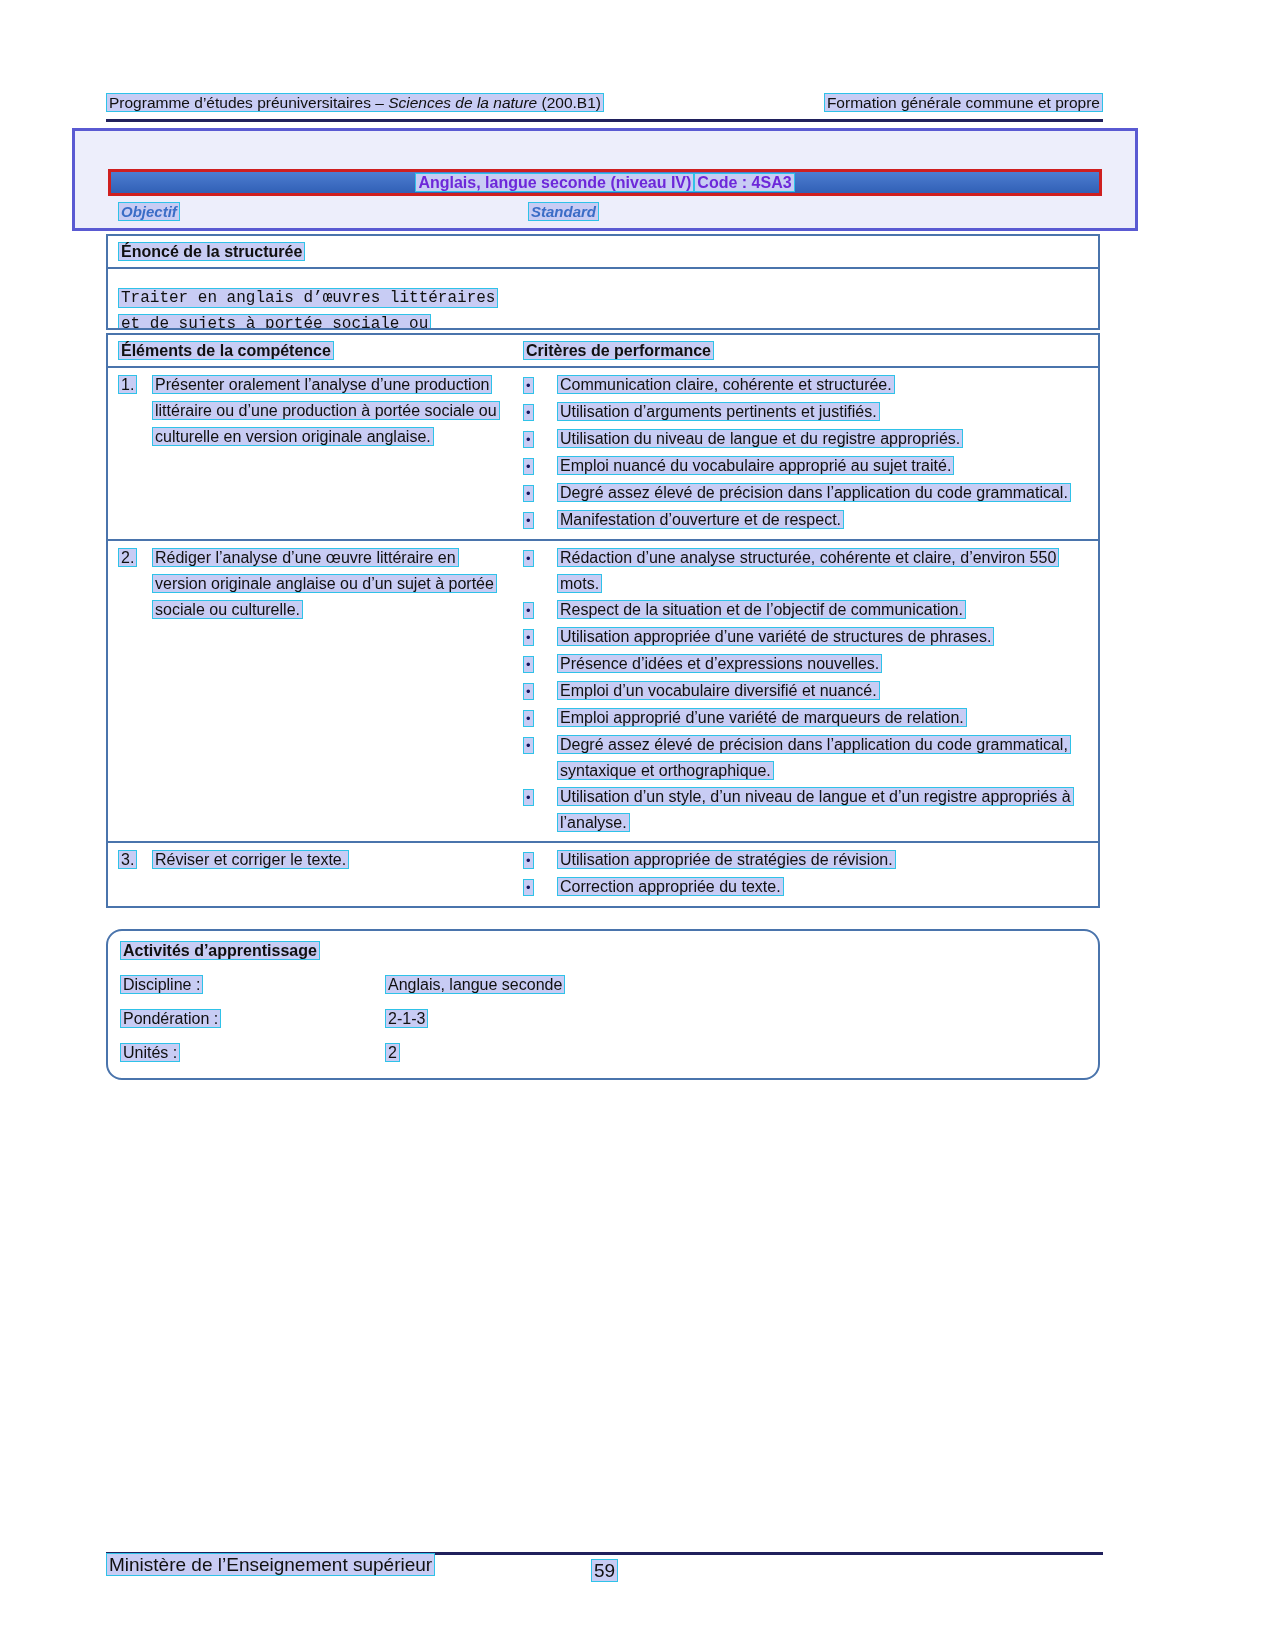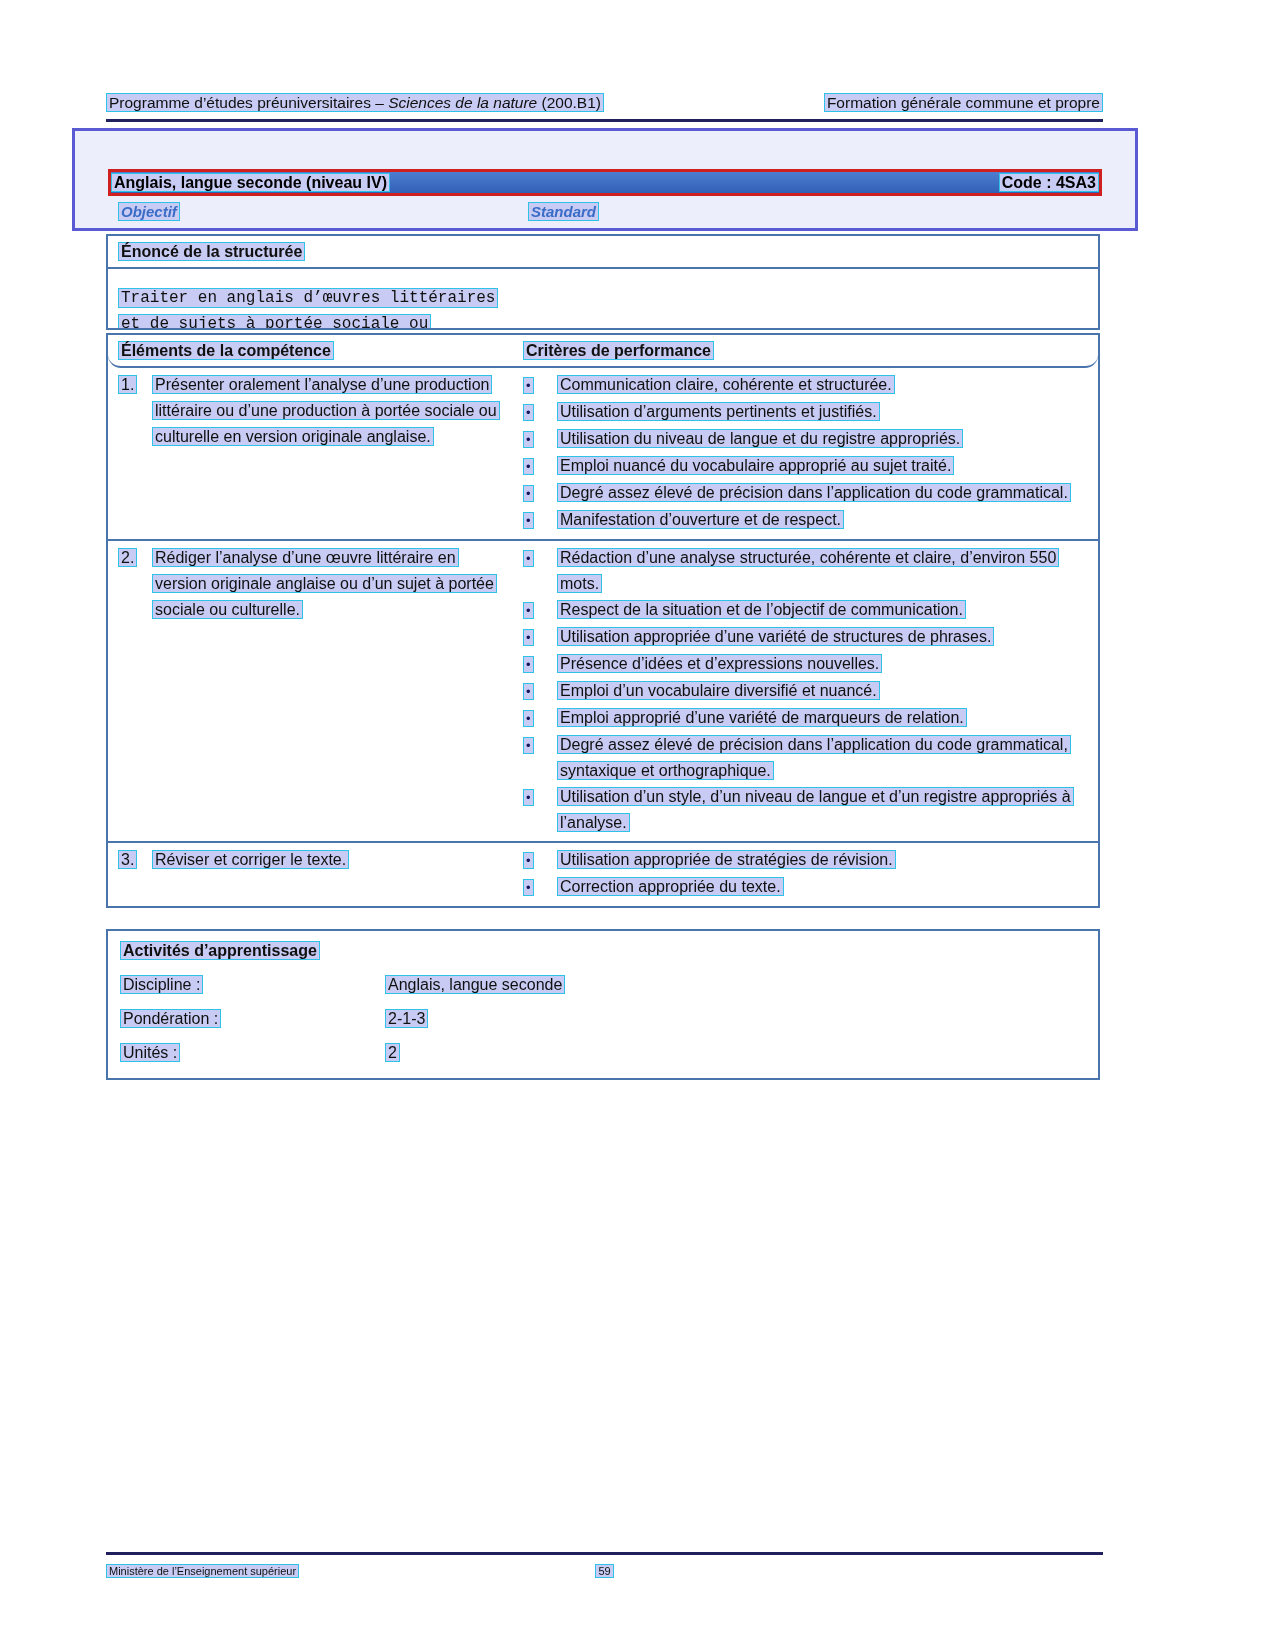--- a/index.html
+++ b/index.html
@@ -36,22 +36,22 @@
   .annot-box {
     position: absolute; left: 72px; top: 104px; width: 1066px; height: 103px;
     border: 3px solid #5a5ad2; background: rgba(196,199,243,0.30);
   }
 
   
   .title-bar {
     position: absolute; left: 108px; top: 145px; width: 994px; height: 27px;
     background: linear-gradient(#4d7dd0, #3160b6);
     border: 3px solid #cf1f1f;
-    display: flex; justify-content: space-between; align-items: center;
-    padding: 0 0; font-size: 16px; font-weight: bold; color: #000000;
+    display: flex; justify-content: center; align-items: center;
+    padding: 0 12px; font-size: 16px; font-weight: bold; color: #6d28d9;
     line-height: 18px;
   }
 
   .obj-std { position: absolute; top: 176px; left: 106px; width: 997px; height: 28px;
     font-size: 15px; font-style: italic; font-weight: bold; color: #3a6cc6; line-height: 24px; }
   .obj-label { position: absolute; left: 12px; top: 0; }
   .std-label { position: absolute; left: 422px; top: 0; }
 
   
   .tbl {
@@ -60,45 +60,45 @@
   }
 
   
   .enonce { top: 210px; height: 96px; overflow: hidden; }
   .enonce-header { padding: 3px 10px 2px; border-bottom: 2px solid #4a74ac; font-weight: bold; line-height: 26px; }
   .enonce-body { padding: 16px 10px; line-height: 26px; font-family: Liberation Mono, monospace; }
   .enonce-text { width: 392px; }
 
   
   .elements { top: 309px; }
-  .el-header { display: flex; border-bottom: 2px solid #4a74ac; font-weight: bold; line-height: 26px; padding: 3px 0 2px; border-radius: 13px; }
+  .el-header { display: flex; border-bottom: 2px solid #4a74ac; font-weight: bold; line-height: 26px; padding: 3px 0 2px; }
   .el-header .lh { width: 415px; padding-left: 10px; flex: none; }
   .el-header .rh { flex: 1; }
   .el-row { display: flex; padding: 4px 0 5px; }
   .el-row + .el-row { border-top: 2px solid #4a74ac; }
   .el-left { width: 415px; flex: none; display: flex; padding-left: 10px; align-items: flex-start; }
   .el-num { width: 34px; flex: none; line-height: 26px; }
   .el-text { width: 350px; line-height: 26px; }
   .el-right { flex: 1; }
   .crit { display: flex; line-height: 26px; }
   .bul { width: 34px; flex: none; }
   .bdot { font-size: 13px; color: #14145c; }
   .ctext { max-width: 522px; }
 
   
-  .activites { top: 905px; min-height: 132px; padding: 6px 12px 12px; }
+  .activites { top: 905px; min-height: 132px; padding: 6px 12px 12px; border-radius: 16px; }
   .act-header { font-weight: bold; line-height: 27px; margin-bottom: 4px; }
   .act-row { display: flex; line-height: 26px; margin-top: 8px; }
   .act-label { width: 265px; flex: none; }
 
   
   .doc-footer {
     position: absolute; left: 106px; top: 1528px; width: 997px;
-    border-top: 3px solid #20205c; padding-top: 6px;
-    font-size: 11px; line-height: 20px;
+    border-top: 3px solid #20205c; 
+    font-size: 19px; line-height: 20px;
   }
   .page-num { position: absolute; left: 0; right: 0; top: 6px; text-align: center; }
 </style>
 </head>
 <body>
 
 <div class="page">
 
   <div class="doc-header">
     <div>

